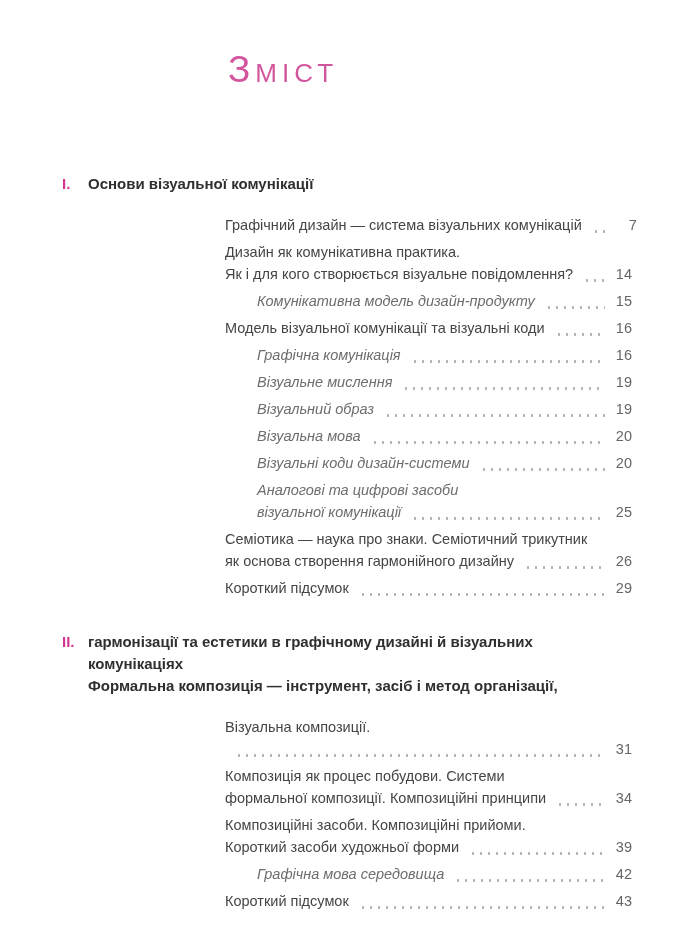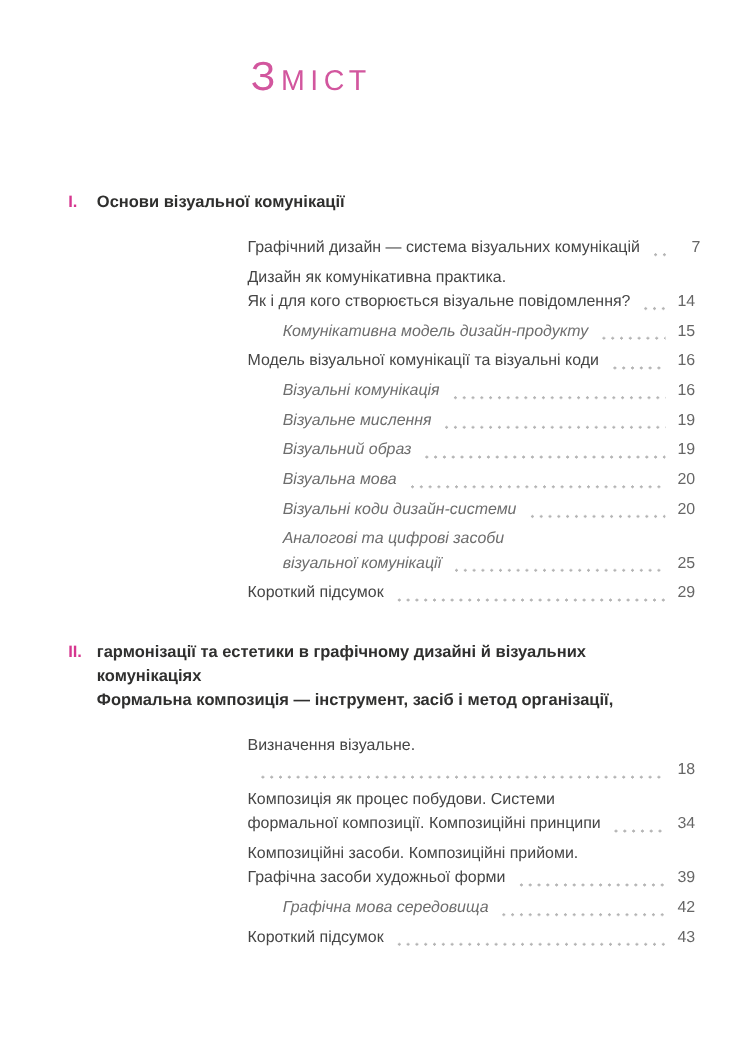--- a/index.html
+++ b/index.html
@@ -124,21 +124,21 @@
           </div>
           <div class="entry">
             <div class="entry-last">
               <span class="entry-text">Модель візуальної комунікації та візуальні коди</span>
               <span class="leader"></span>
               <span class="page-num">16</span>
             </div>
           </div>
           <div class="entry italic">
             <div class="entry-last">
-              <span class="entry-text">Візуальні комунікація</span>
+              <span class="entry-text">Графічна комунікація</span>
               <span class="leader"></span>
               <span class="page-num">16</span>
             </div>
           </div>
           <div class="entry italic">
             <div class="entry-last">
               <span class="entry-text">Візуальне мислення</span>
               <span class="leader"></span>
               <span class="page-num">19</span>
             </div>
@@ -163,20 +163,28 @@
               <span class="leader"></span>
               <span class="page-num">20</span>
             </div>
           </div>
           <div class="entry italic">
             <div class="entry-line">Аналогові та цифрові засоби</div>
             <div class="entry-last">
               <span class="entry-text">візуальної комунікації</span>
               <span class="leader"></span>
               <span class="page-num">25</span>
+            </div>
+          </div>
+          <div class="entry">
+            <div class="entry-line">Семіотика — наука про знаки. Семіотичний трикутник</div>
+            <div class="entry-last">
+              <span class="entry-text">як основа створення гармонійного дизайну</span>
+              <span class="leader"></span>
+              <span class="page-num">26</span>
             </div>
           </div>
           <div class="entry">
             <div class="entry-last">
               <span class="entry-text">Короткий підсумок</span>
               <span class="leader"></span>
               <span class="page-num">29</span>
             </div>
           </div>
         </div>
@@ -185,38 +193,38 @@
   <section class="toc-section">
     <div class="section-heading">
       <span class="numeral">II.</span>
       <span class="heading-text">
             <div class="heading-line">гармонізації та естетики в графічному дизайні й візуальних комунікаціях</div>
             <div class="heading-line">Формальна композиція — інструмент, засіб і метод організації,</div>
           </span>
     </div>
     <div class="entries">
           <div class="entry">
-            <div class="entry-line">Визначення візуальне.</div>
-            <div class="entry-last">
-              <span class="leader"></span>
-              <span class="page-num">18</span>
+            <div class="entry-line">Візуальна композиції.</div>
+            <div class="entry-last">
+              <span class="leader"></span>
+              <span class="page-num">31</span>
             </div>
           </div>
           <div class="entry">
             <div class="entry-line">Композиція як процес побудови. Системи</div>
             <div class="entry-last">
               <span class="entry-text">формальної композиції. Композиційні принципи</span>
               <span class="leader"></span>
               <span class="page-num">34</span>
             </div>
           </div>
           <div class="entry">
             <div class="entry-line">Композиційні засоби. Композиційні прийоми.</div>
             <div class="entry-last">
-              <span class="entry-text">Графічна засоби художньої форми</span>
+              <span class="entry-text">Короткий засоби художньої форми</span>
               <span class="leader"></span>
               <span class="page-num">39</span>
             </div>
           </div>
           <div class="entry italic">
             <div class="entry-last">
               <span class="entry-text">Графічна мова середовища</span>
               <span class="leader"></span>
               <span class="page-num">42</span>
             </div>

